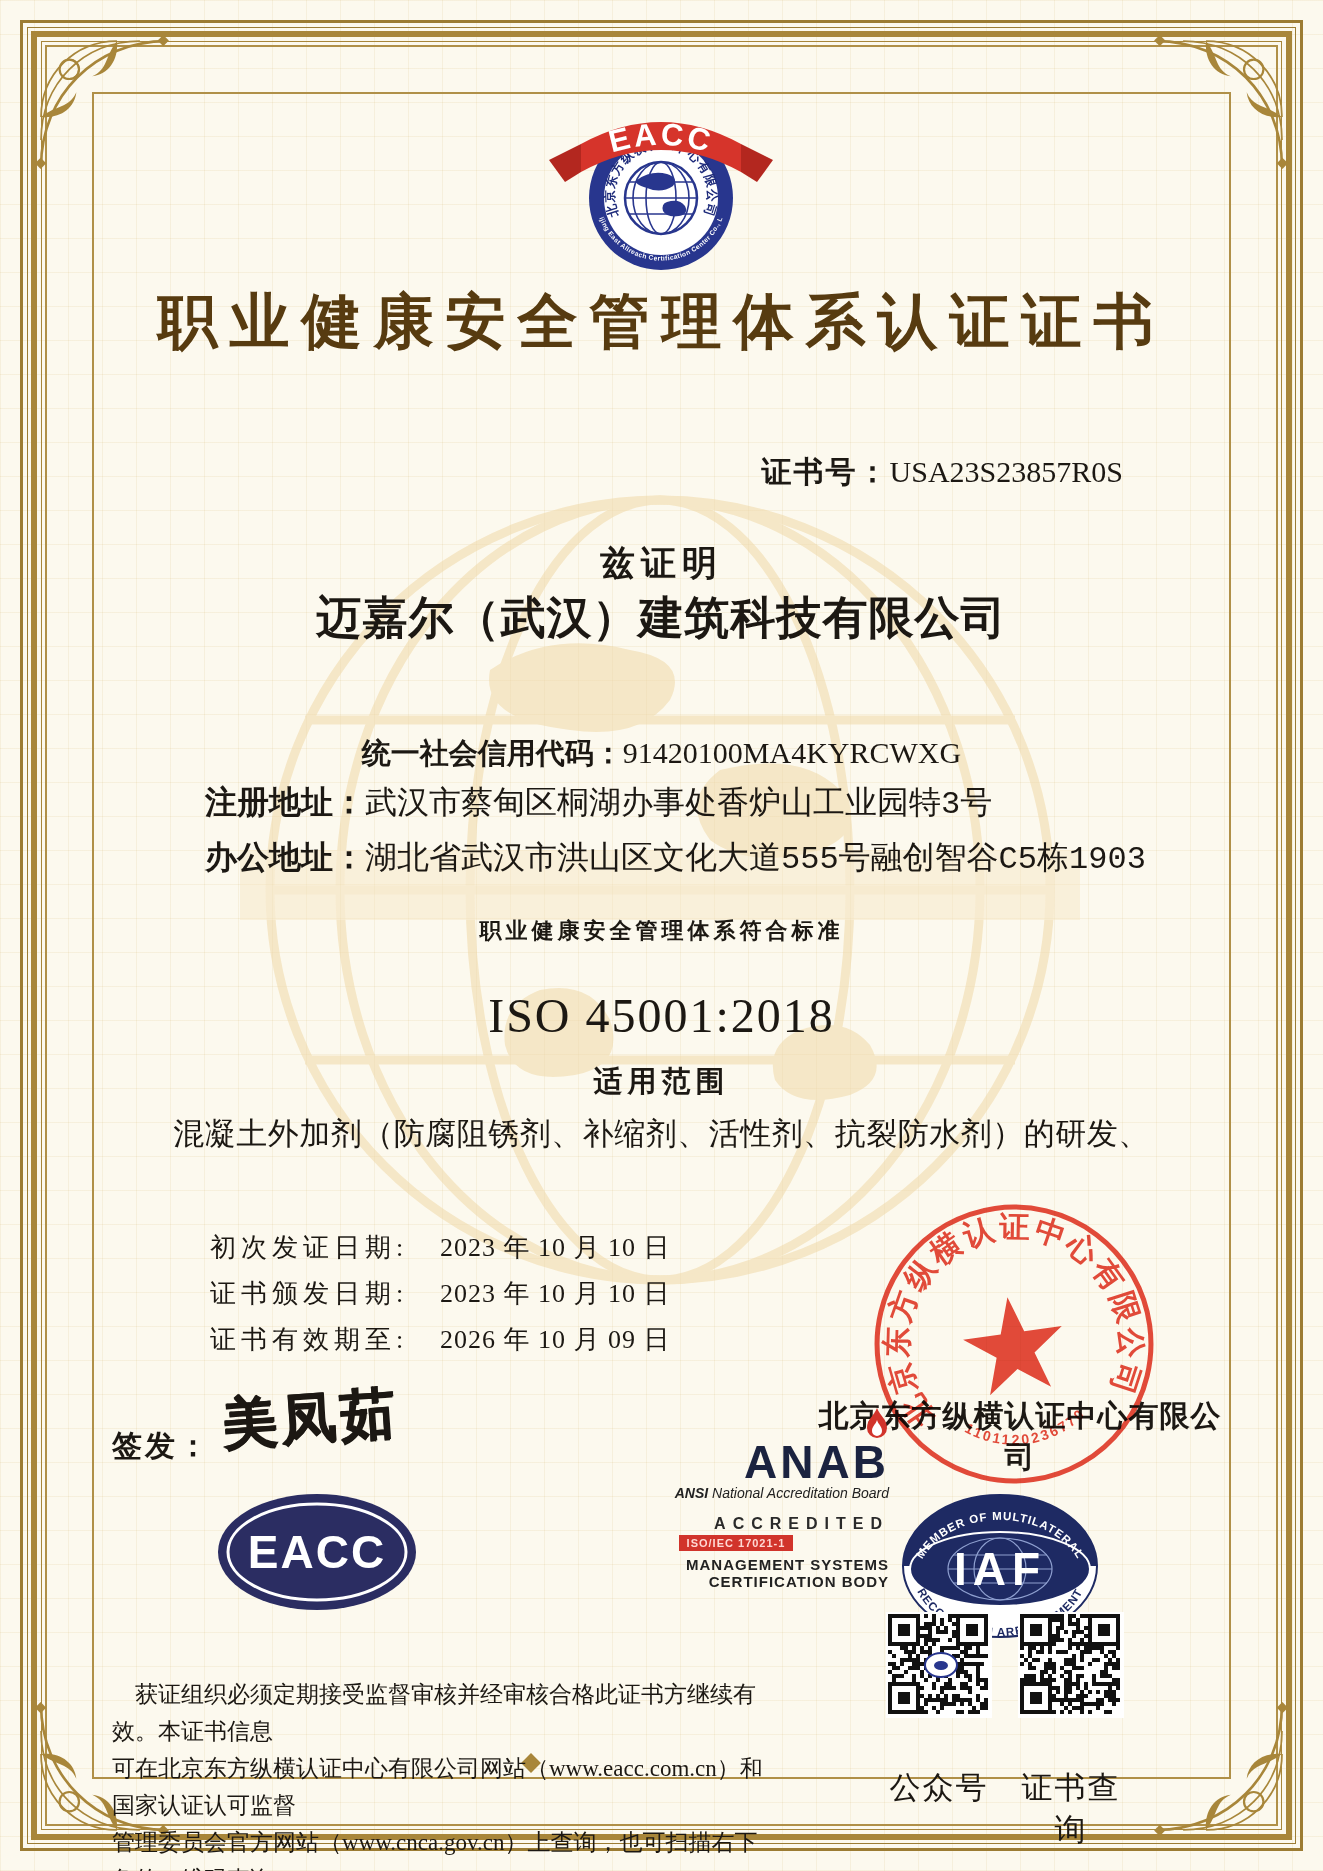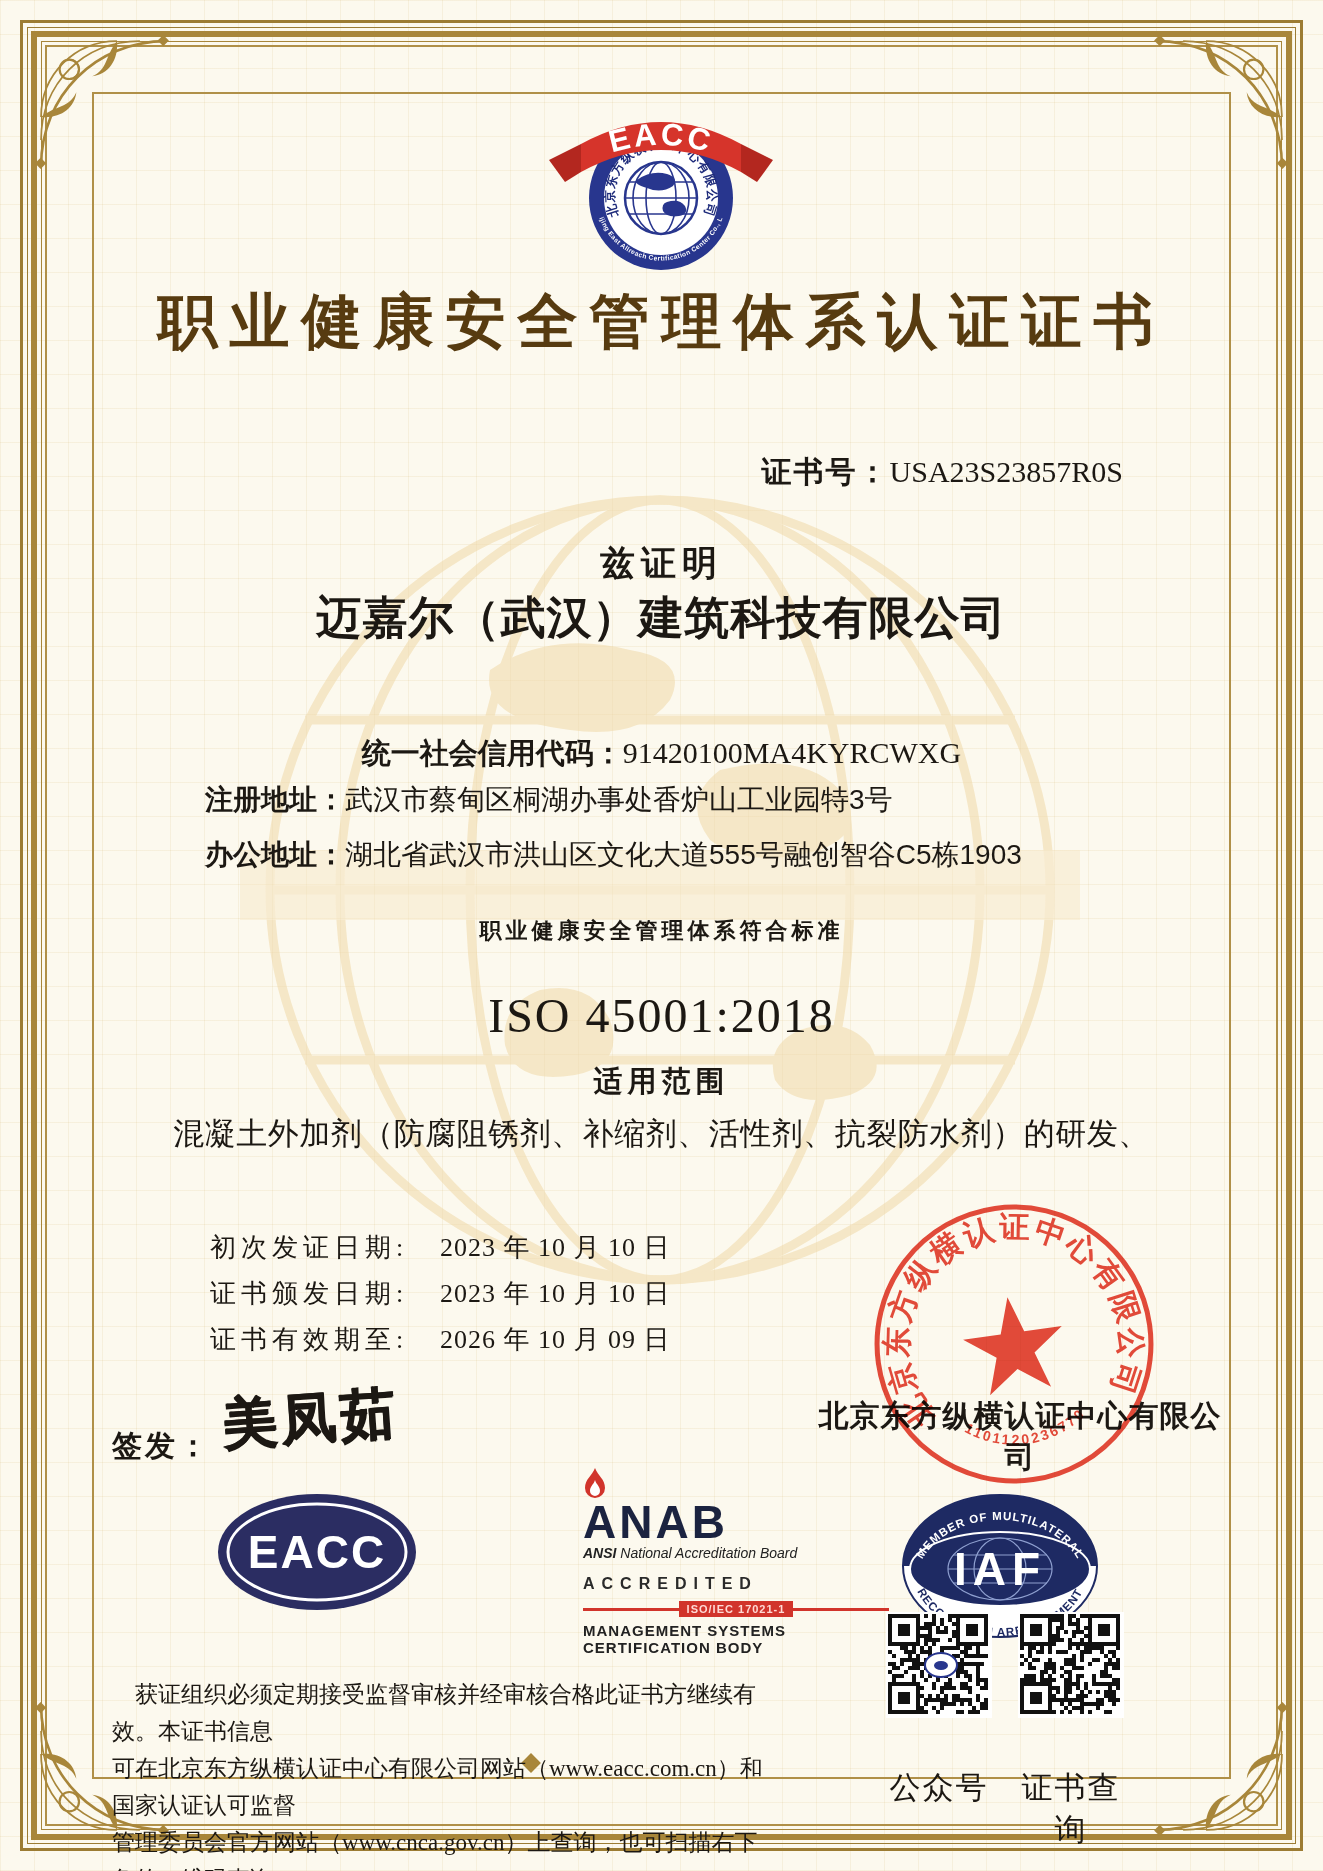--- a/index.html
+++ b/index.html
@@ -36,21 +36,21 @@
     font-family:"Liberation Sans", sans-serif; font-weight:900;
     font-size:60px; letter-spacing:12px; color:#573b10;}
   .cert-no{left:0; right:200px; top:452px; text-align:right; font-size:30px;}
   .cert-no .lbl{font-weight:700; letter-spacing:2px;}
   .attest{left:0; right:0; top:540px; text-align:center;
     font-family:"Liberation Sans", sans-serif; font-weight:700; font-size:35px; letter-spacing:6px;}
   .company{left:0; right:0; top:588px; text-align:center;
     font-family:"Liberation Sans", sans-serif; font-weight:900; font-size:45px; letter-spacing:1px;}
   .credit{left:0; right:0; top:694px; text-align:center; font-size:30px;margin-top:40px;}
   .credit .lbl{font-family:"Liberation Sans", sans-serif; font-weight:700; font-size:29px;}
-  .addr{left:205px; font-family:Liberation Sans, sans-serif; font-size:28px; font-weight:500;}
+  .addr{left:205px; font-family:Liberation Mono, monospace; font-size:32px; font-weight:500;}
   .addr .lbl{font-weight:800;}
   .addr1{top:781px;} .addr2{top:836px;text-align:right;}
   .std-head{left:0; right:0; top:916px; text-align:center;
     font-family:"Liberation Sans", sans-serif; font-weight:800; font-size:22px; letter-spacing:4px;}
   .iso{left:0; right:0; top:988px; text-align:center; font-size:48px; letter-spacing:2px;}
   .scope-head{left:0; right:0; top:1062px; text-align:center;
     font-family:Liberation Serif, serif; font-weight:700; font-size:29px; letter-spacing:5px;}
   .scope1{top:1113px;} .scope2{top:1170px;}
   .scope-line{left:0; right:0; text-align:center;
     font-family:"Liberation Sans", sans-serif; font-weight:500; font-size:31px; letter-spacing:.5px;}
@@ -61,27 +61,27 @@
   .issuer{left:815px; top:1396px; width:410px; text-align:center;
     font-weight:700; font-size:30px; letter-spacing:1px;}
   .seal{left:868px; top:1198px; width:292px; height:292px; opacity:.92;
     mix-blend-mode:multiply; transform:rotate(-8deg);}
   .sign-label{left:112px; top:1426px; font-weight:700; font-size:30px; letter-spacing:3px;}
   .signature{left:222px; top:1382px; font-family:"Liberation Sans", sans-serif;
     font-weight:900; font-size:55px; letter-spacing:4px; transform:rotate(-4deg);
     text-shadow:1px 0 #1c1813, 0 1px #1c1813;}
   
   .eacc-oval{left:216px; top:1492px; width:202px; height:120px;}
-  .anab{left:583px; top:1468px; width:306px; text-align:left;
+  .anab{left:583px; top:1408px; width:306px; text-align:right;
     font-family:"Liberation Sans", sans-serif; color:#1b2340;}
   .anab .word{font-size:46px; font-weight:900; letter-spacing:3px; line-height:40px;}
   .anab .board{font-size:14px; font-style:italic; margin-top:3px; color:#222;}
   .anab .board b{font-style:italic;}
   .anab .accr{font-size:16px; letter-spacing:7px; margin-top:14px; color:#2a2a2a; font-weight:600;}
-  .anab .isobar{display:flex; align-items:center; margin-top:8px;}
+  .anab .isobar{display:flex; align-items:center; margin-top:2px;flex-direction:column;}
   .anab .isobar .rule{flex:1; height:3px; background:#d1342b;}
   .anab .isobar .tag{background:#d1342b; color:#ffd9d4; font-size:11px; font-weight:700;
      padding:2px 8px; letter-spacing:1px;}
   .anab .msys{font-size:15px; font-weight:700; letter-spacing:1px; margin-top:5px; color:#222;}
   .anab .cbody{font-size:15px; font-weight:700; letter-spacing:1px; color:#222;}
   .iaf{left:893px; top:1490px; width:214px; height:152px;}
   
   .footer-text{left:112px; top:1676px; width:655px; font-size:23px; line-height:37px;}
   .footer-text .l1{text-indent:1em;}
   .qr{position:absolute; width:102px; height:102px; background:#fff; padding:2px;}

